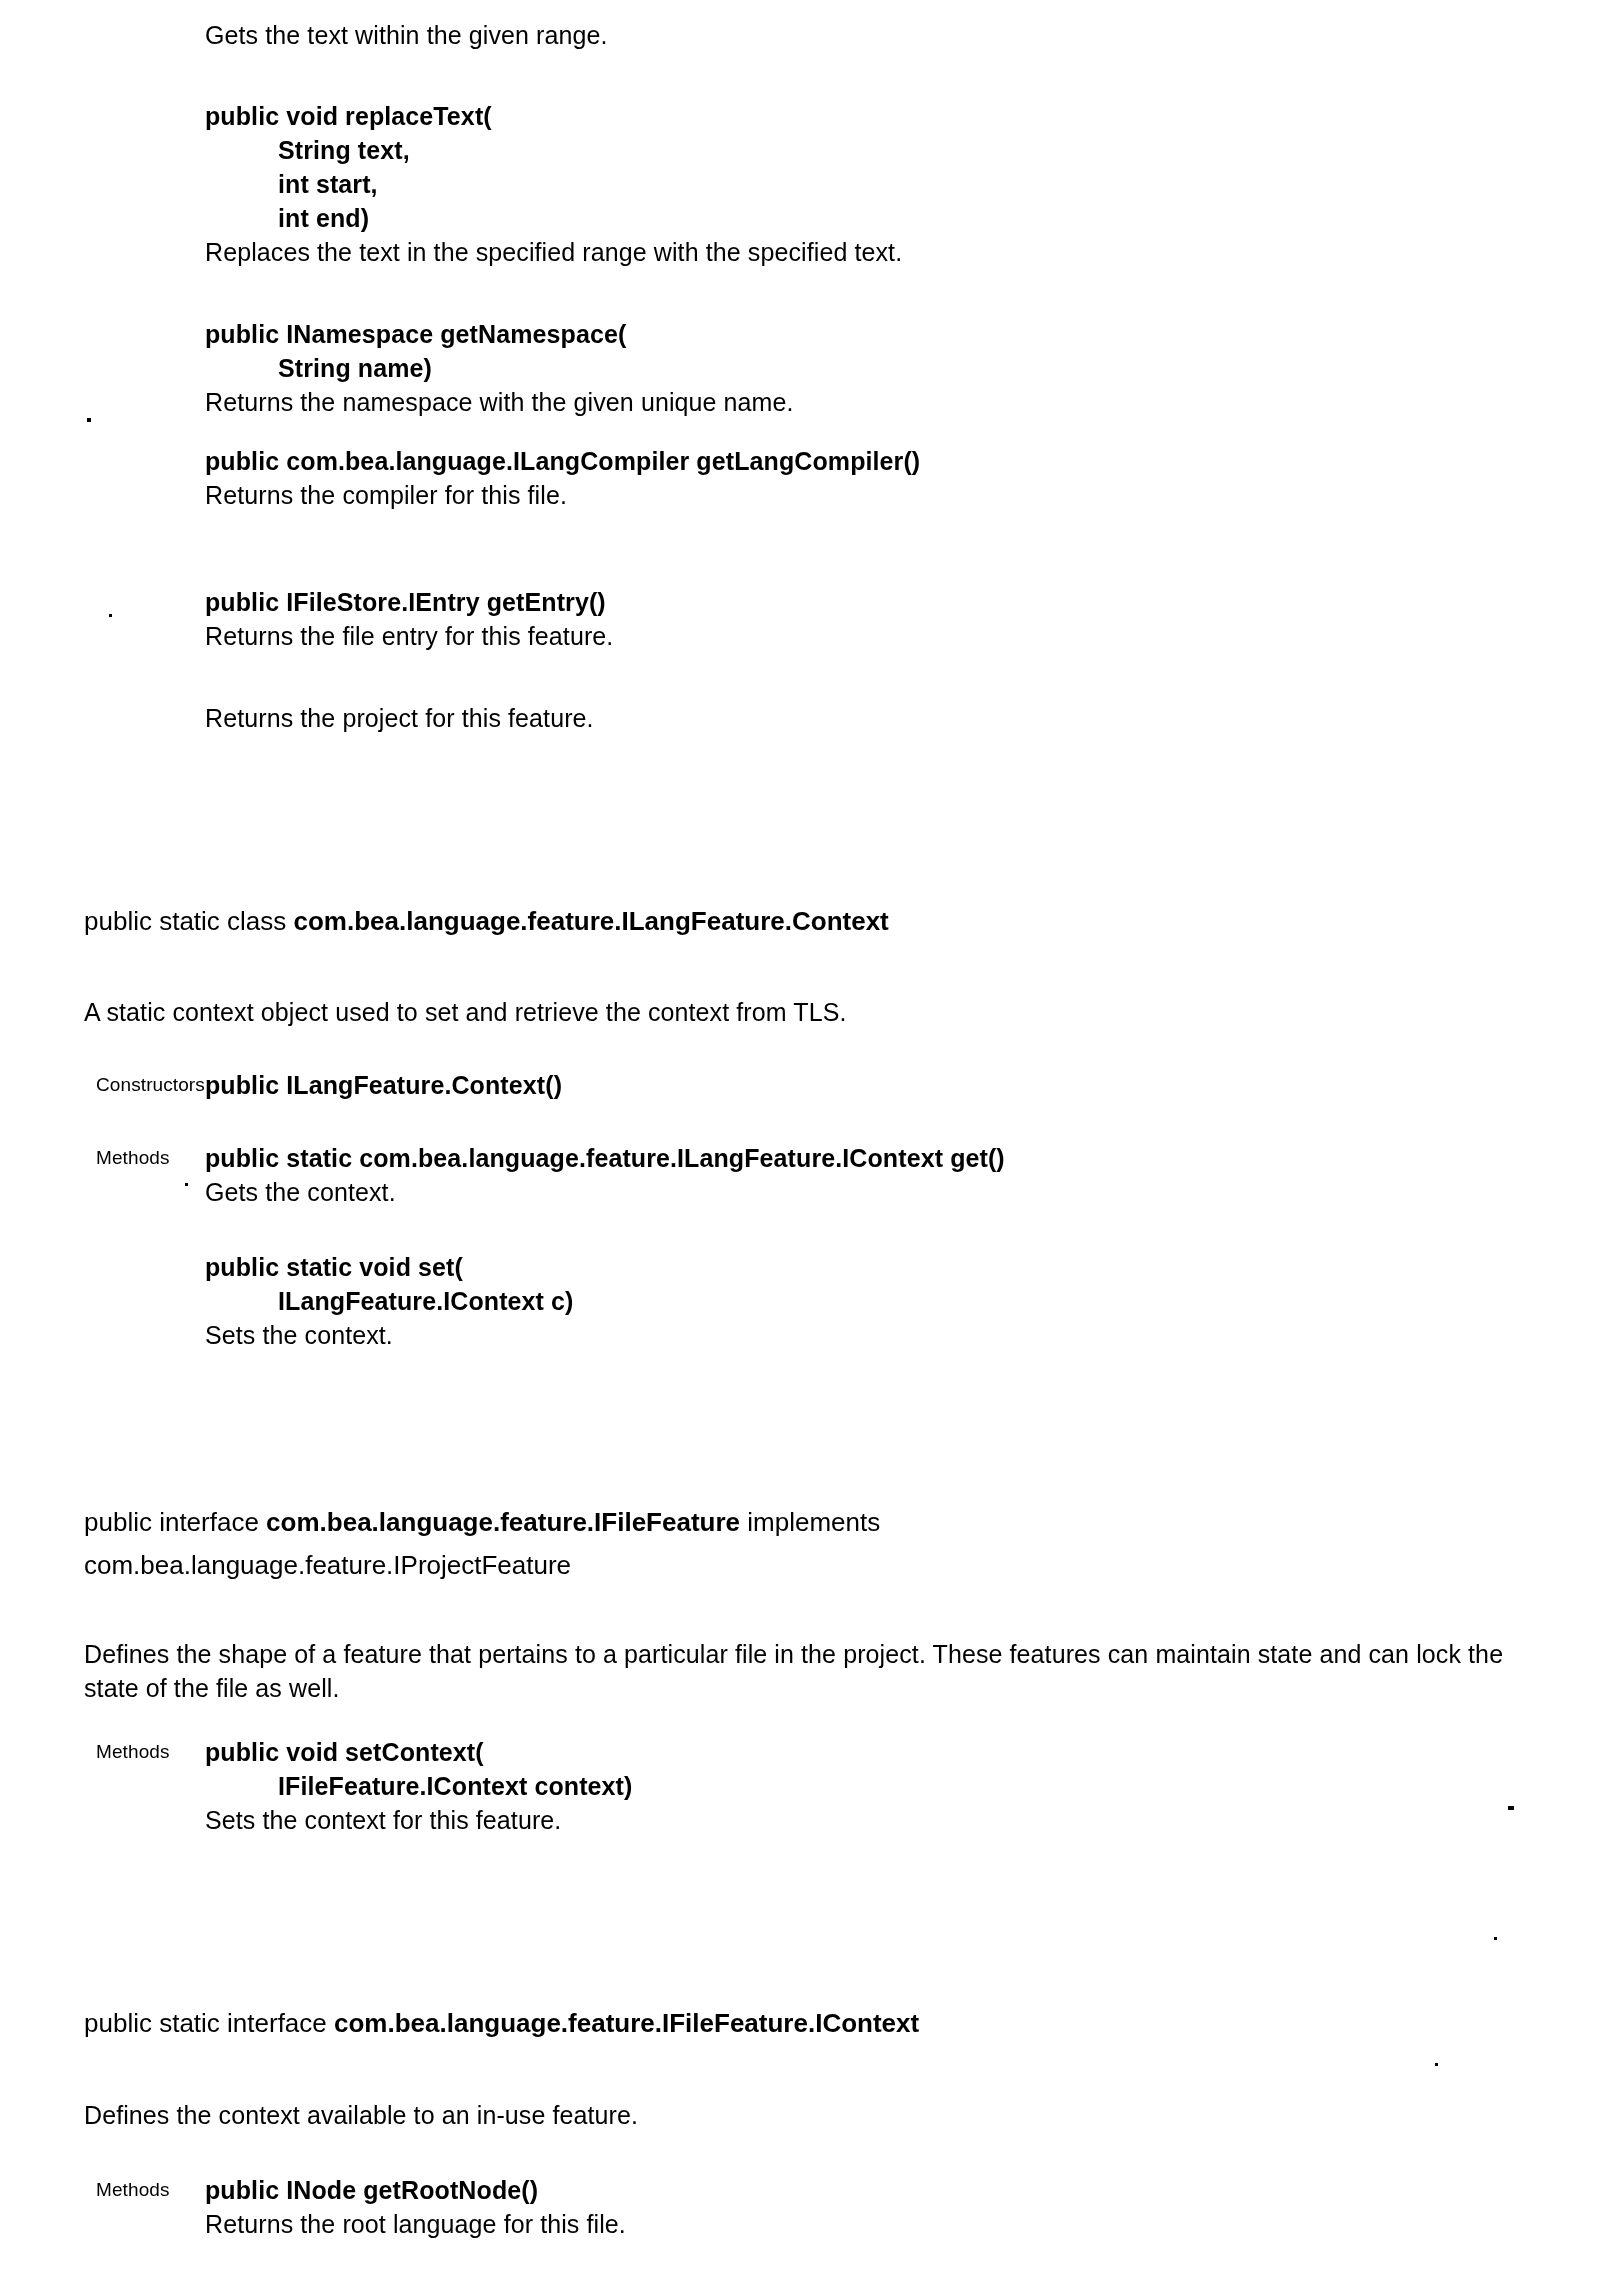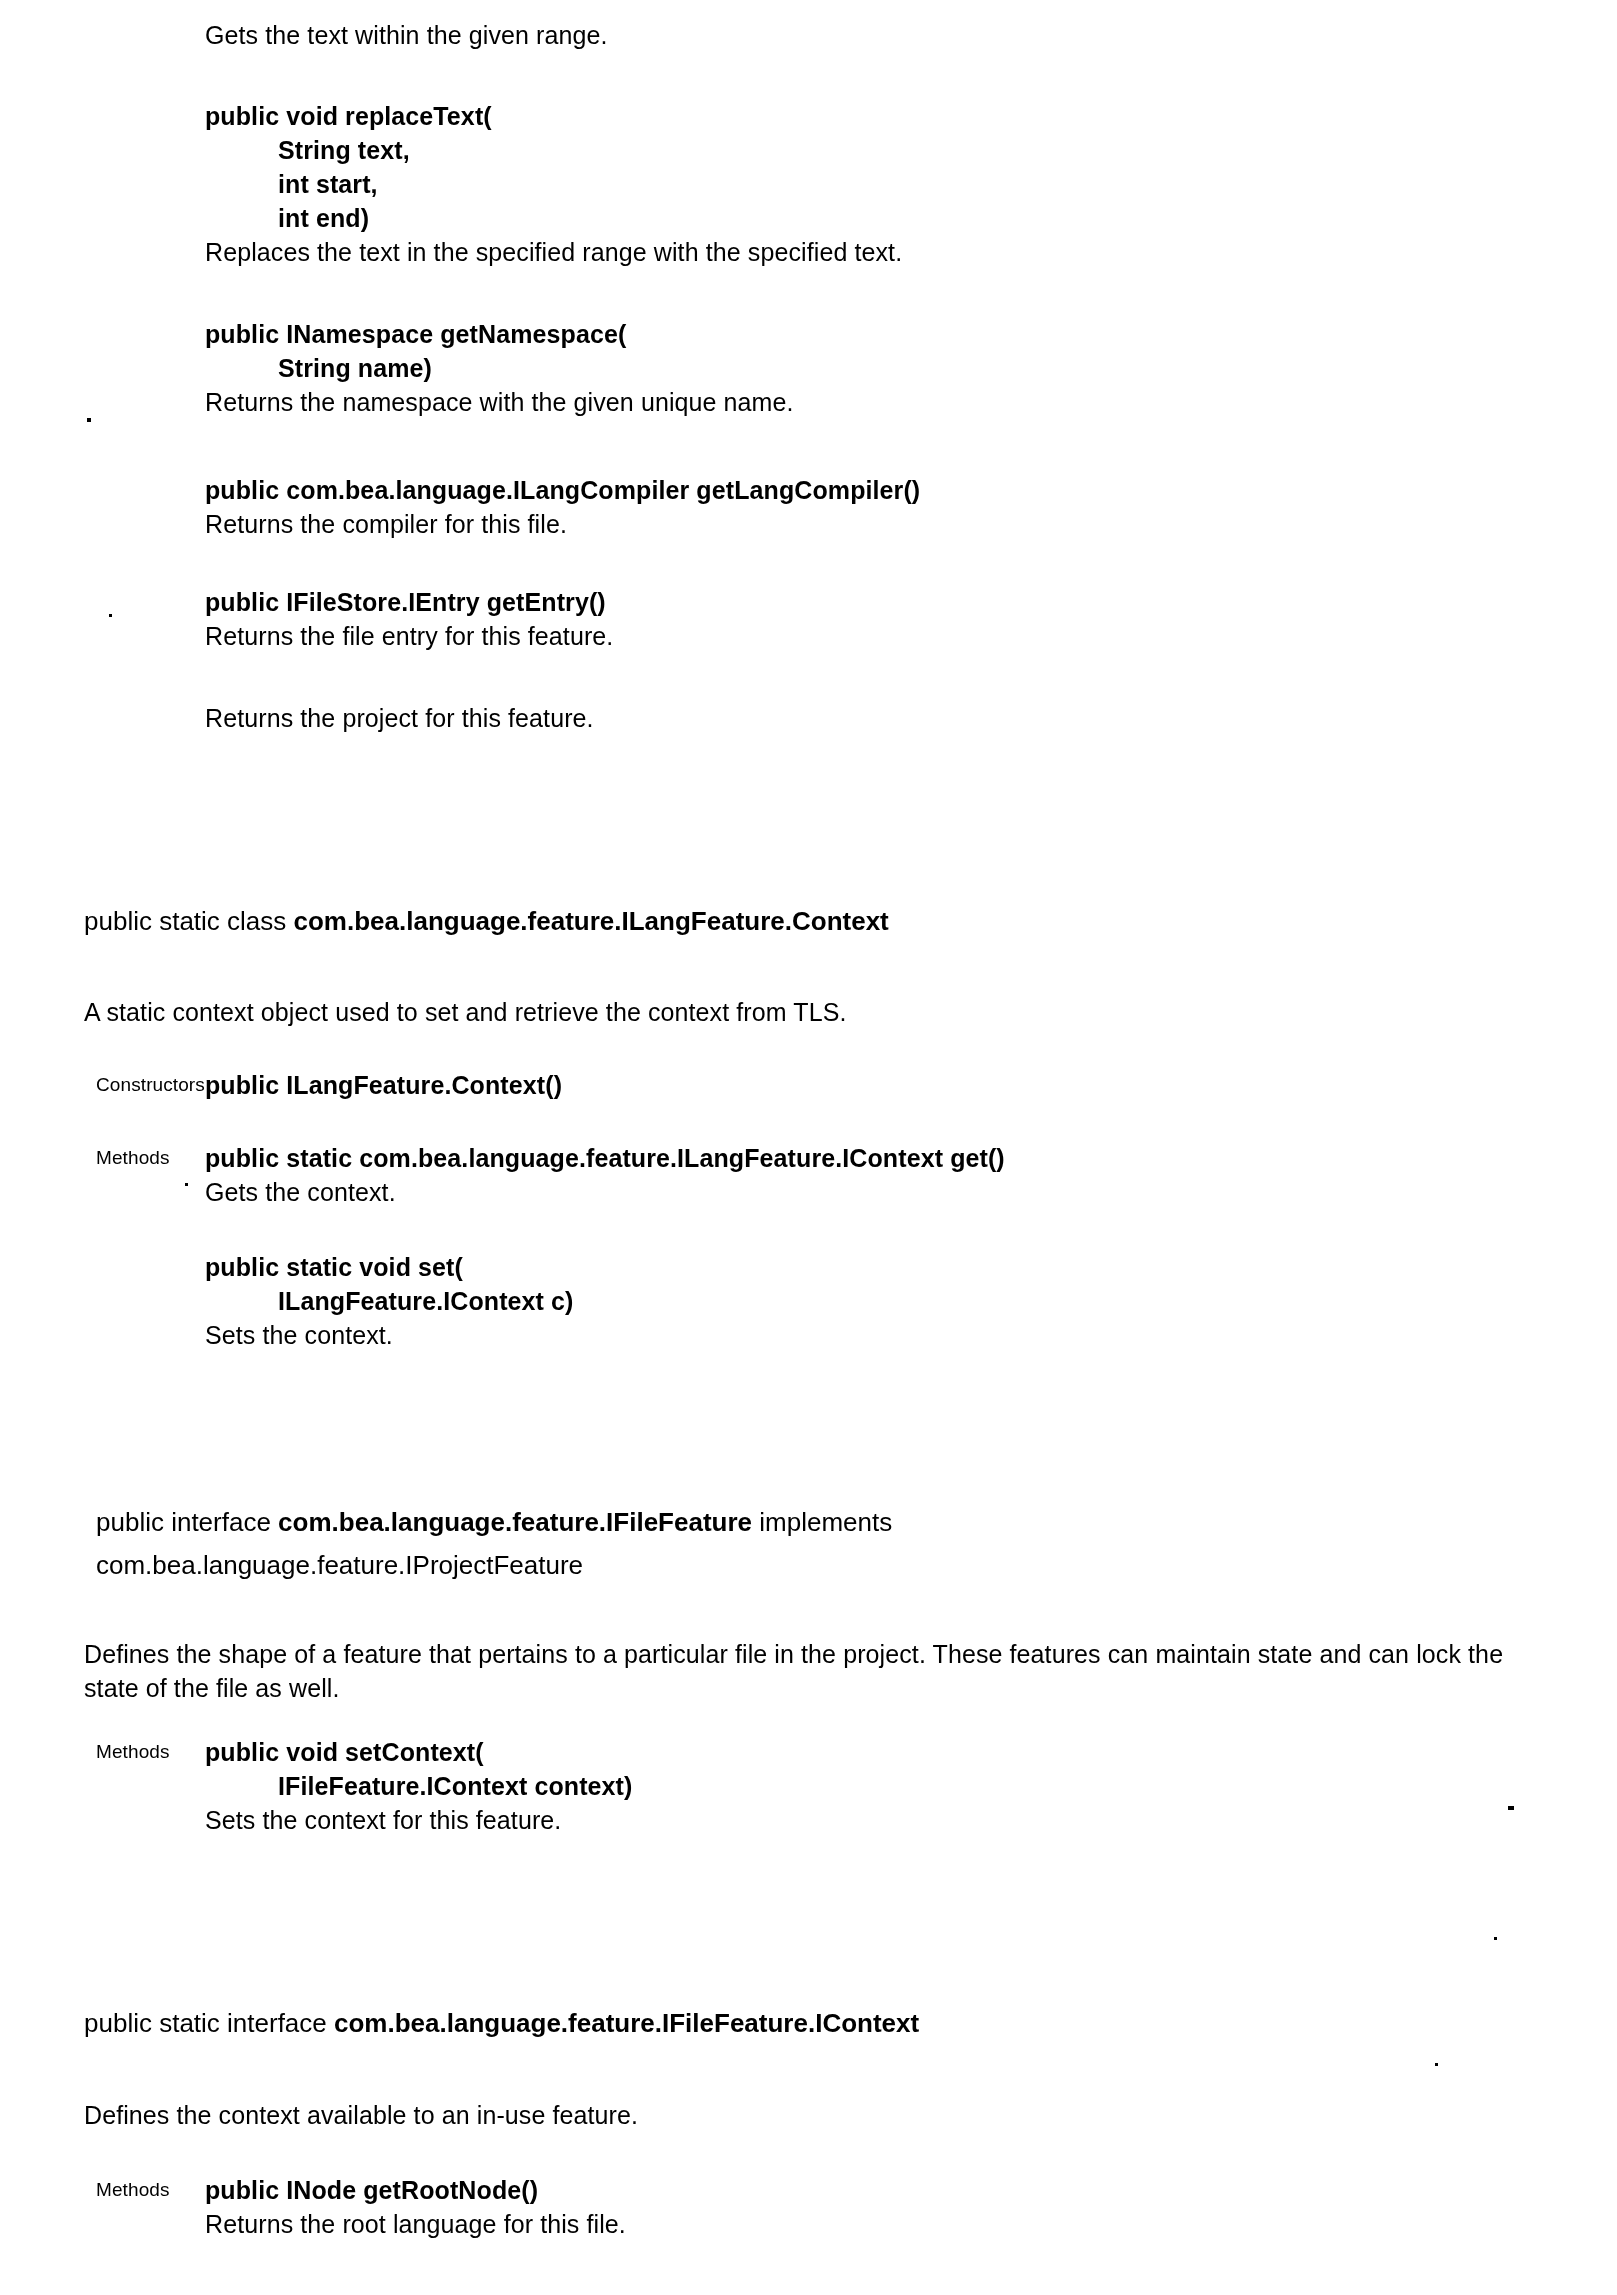--- a/index.html
+++ b/index.html
@@ -99,21 +99,21 @@
     <div class="sig ind1">int end)</div>
     <div class="desc">Replaces the text in the specified range with the specified text.</div>
   </div>
 
   <div class="member" style="top:317px;">
     <div class="sig">public INamespace getNamespace(</div>
     <div class="sig ind1">String name)</div>
     <div class="desc">Returns the namespace with the given unique name.</div>
   </div>
 
-  <div class="member" style="top:473px;">
+  <div class="member" style="top:444px;">
     <div class="sig">public com.bea.language.ILangCompiler getLangCompiler()</div>
     <div class="desc">Returns the compiler for this file.</div>
   </div>
 
   <div class="member" style="top:585px;">
     <div class="sig">public IFileStore.IEntry getEntry()</div>
     <div class="desc">Returns the file entry for this feature.</div>
   </div>
 
   <div class="member" style="top:701px;">
@@ -136,21 +136,21 @@
     <div class="sig">public static com.bea.language.feature.ILangFeature.IContext get()</div>
     <div class="desc">Gets the context.</div>
   </div>
 
   <div class="member" style="top:1250px;">
     <div class="sig">public static void set(</div>
     <div class="sig ind1">ILangFeature.IContext c)</div>
     <div class="desc">Sets the context.</div>
   </div>
 
-  <div class="heading" style="top:1501px;margin-left:12px;">
+  <div class="heading" style="top:1501px;">
     <span>public interface </span><b>com.bea.language.feature.IFileFeature</b><span> implements</span><br>
     <span>com.bea.language.feature.IProjectFeature</span>
   </div>
 
   <div class="para" style="top:1637px;">Defines the shape of a feature that pertains to a particular file in the project. These features can maintain state and can lock the state of the file as well.</div>
 
   <div class="rowlabel" style="top:1735px;">Methods</div>
   <div class="member" style="top:1735px;">
     <div class="sig">public void setContext(</div>
     <div class="sig ind1">IFileFeature.IContext context)</div>

